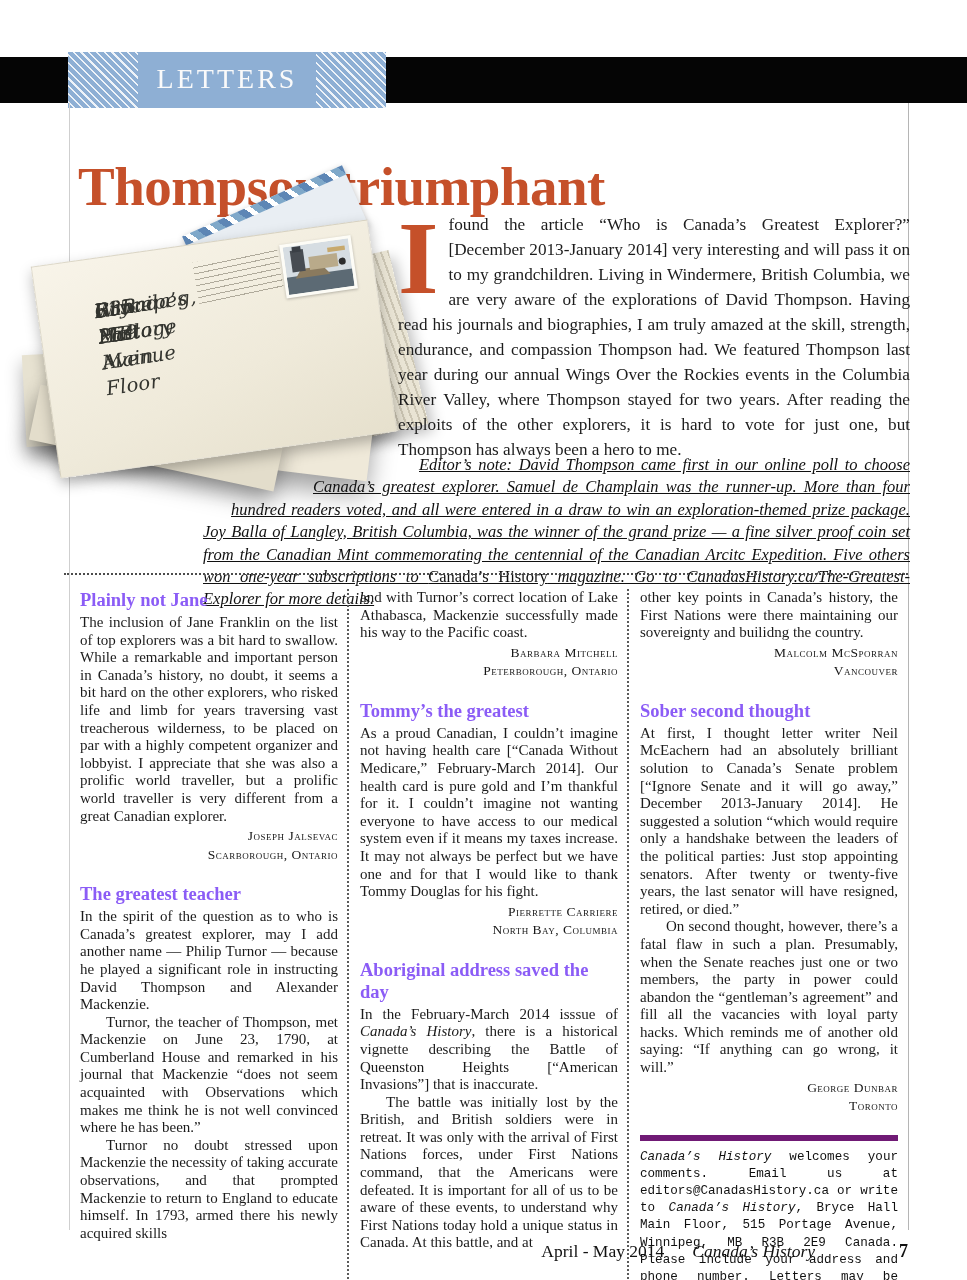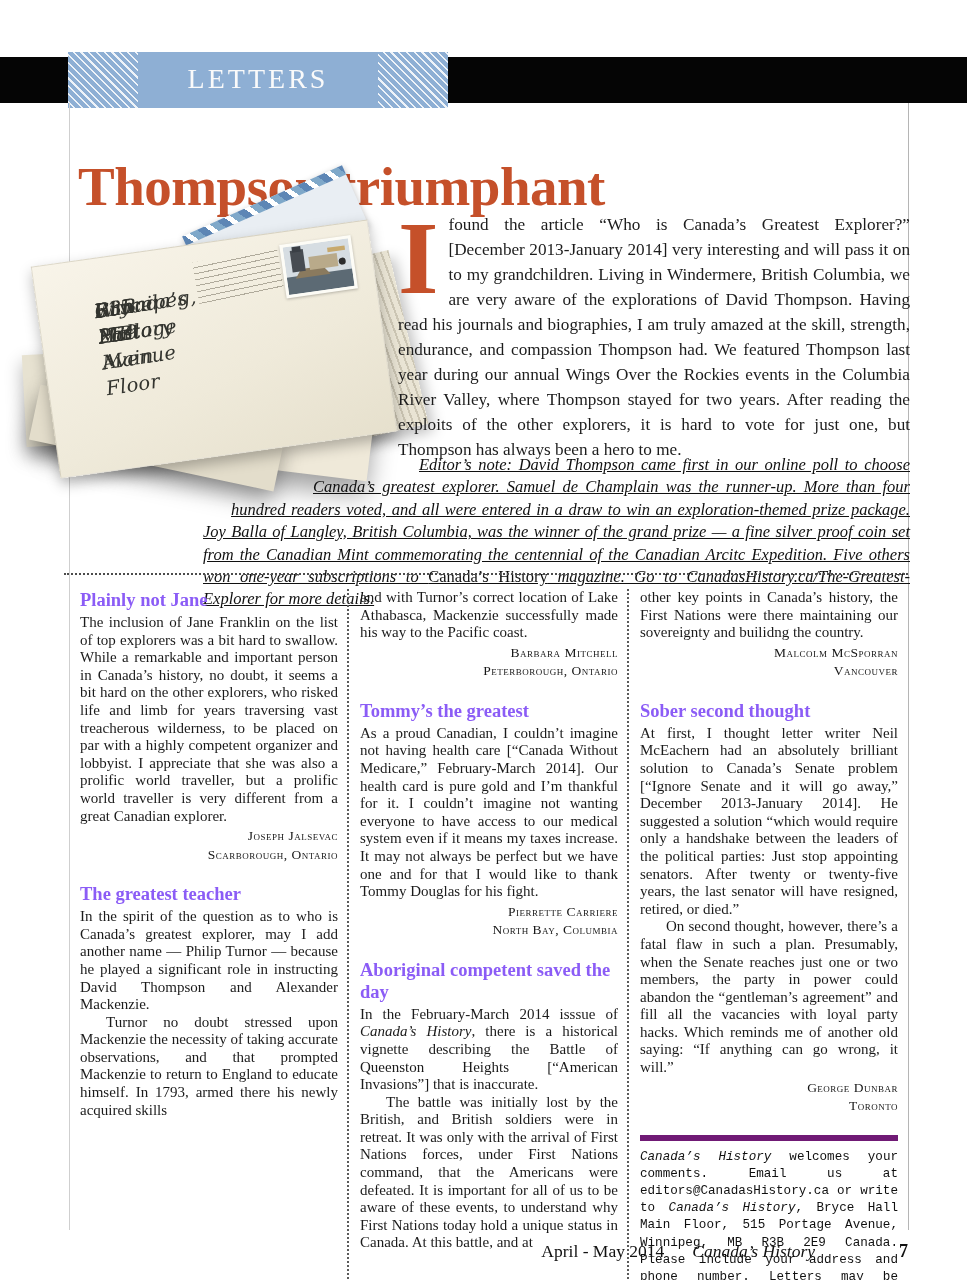--- a/index.html
+++ b/index.html
@@ -2,21 +2,21 @@
 <html><head>
 <meta charset="utf-8">
 <style>
   html,body{margin:0;padding:0;}
   body{
     width:967px;height:1280px;position:relative;background:#ffffff;
     font-family:"Liberation Serif", serif;color:#1c1c1c;overflow:hidden;
   }
   
   .black-bar{position:absolute;left:0;top:57px;width:967px;height:46px;background:#050505;}
-  .banner{position:absolute;left:68px;top:52px;width:380px;height:56px;background:#8eafd4;}
+  .banner{position:absolute;left:68px;top:52px;width:318px;height:56px;background:#8eafd4;}
   .banner .stripes{position:absolute;top:0;bottom:0;width:70px;
     background:repeating-linear-gradient(45deg, rgba(255,255,255,0) 0 4px, rgba(255,255,255,.85) 4px 5.5px);}
   .banner .stripes.left{left:0;}
   .banner .stripes.right{right:0;}
   .banner .label{position:absolute;left:0;right:0;top:11px;text-align:center;color:#fafafa;
     font-size:28px;letter-spacing:3px;}
   .headline{position:absolute;left:78px;top:120px;font-size:55px;line-height:1.1;font-weight:bold;
     color:#c5502a;letter-spacing:-0.5px;}
   .margin-line{position:absolute;top:103px;height:1127px;width:1px;background:#cfcfcf;}
   .margin-line.l{left:69px;}
@@ -155,20 +155,21 @@
       <h3 class="lheading">Plainly not Jane</h3>
       <p>The inclusion of Jane Franklin on the list of top explorers was a bit hard to swallow. While a remarkable and important person in Canada’s history, no doubt, it seems a bit hard on the other explorers, who risked life and limb for years traversing vast treacherous wilderness, to be placed on par with a highly competent organizer and lobbyist. I appreciate that she was also a prolific world traveller, but a prolific world traveller is very different from a great Canadian explorer.</p>
       <div class="sig">
         <div>Joseph Jalsevac</div>
         <div>Scarborough, Ontario</div>
       </div>
     </div>
     <div class="letter">
       <h3 class="lheading">The greatest teacher</h3>
       <p>In the spirit of the question as to who is Canada’s greatest explorer, may I add another name — Philip Turnor — because he played a significant role in instructing David Thompson and Alexander Mackenzie.</p>
+      <p class="indent">Turnor, the teacher of Thompson, met Mackenzie on June 23, 1790, at Cumberland House and remarked in his journal that Mackenzie “does not seem acquainted with Observations which makes me think he is not well convinced where he has been.”</p>
       <p class="indent">Turnor no doubt stressed upon Mackenzie the necessity of taking accurate observations, and that prompted Mackenzie to return to England to educate himself. In 1793, armed there his newly acquired skills</p>
     </div>
   </div>
 
   <div class="col gut">
     <div class="letter">
       <p>and with Turnor’s correct location of Lake Athabasca, Mackenzie successfully made his way to the Pacific coast.</p>
       <div class="sig">
         <div>Barbara Mitchell</div>
         <div>Peterborough, Ontario</div>
@@ -176,21 +177,21 @@
     </div>
     <div class="letter">
       <h3 class="lheading">Tommy’s the greatest</h3>
       <p>As a proud Canadian, I couldn’t imagine not having health care [“Canada Without Medicare,” February-March 2014]. Our health card is pure gold and I’m thankful for it. I couldn’t imagine not wanting everyone to have access to our medical system even if it means my taxes increase. It may not always be perfect but we have one and for that I would like to thank Tommy Douglas for his fight.</p>
       <div class="sig">
         <div>Pierrette Carriere</div>
         <div>North Bay, Columbia</div>
       </div>
     </div>
     <div class="letter">
-      <h3 class="lheading">Aboriginal competent saved the day</h3>
+      <h3 class="lheading">Aboriginal address saved the day</h3>
       <p><span>In the February-March 2014 isssue of </span><span class="ital">Canada’s History</span><span>, there is a historical vignette describing the Battle of Queenston Heights [“American Invasions”] that is inaccurate.</span></p>
       <p class="indent">The battle was initially lost by the British, and British soldiers were in retreat. It was only with the arrival of First Nations forces, under First Nations command, that the Americans were defeated. It is important for all of us to be aware of these events, to understand why First Nations today hold a unique status in Canada. At this battle, and at</p>
     </div>
   </div>
 
   <div class="col">
     <div class="letter">
       <p>other key points in Canada’s history, the First Nations were there maintaining our sovereignty and builidng the country.</p>
       <div class="sig">
         <div>Malcolm McSporran</div>

